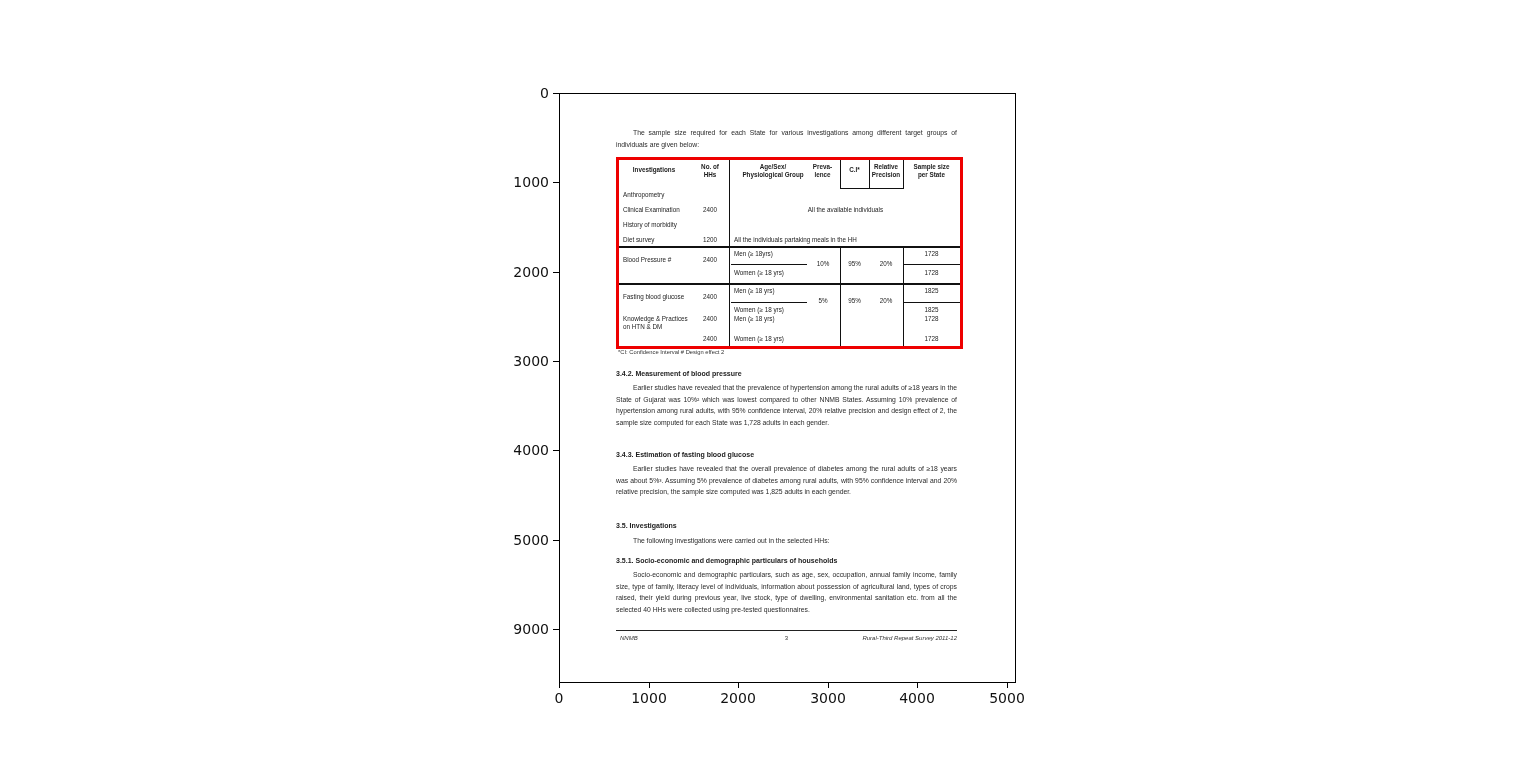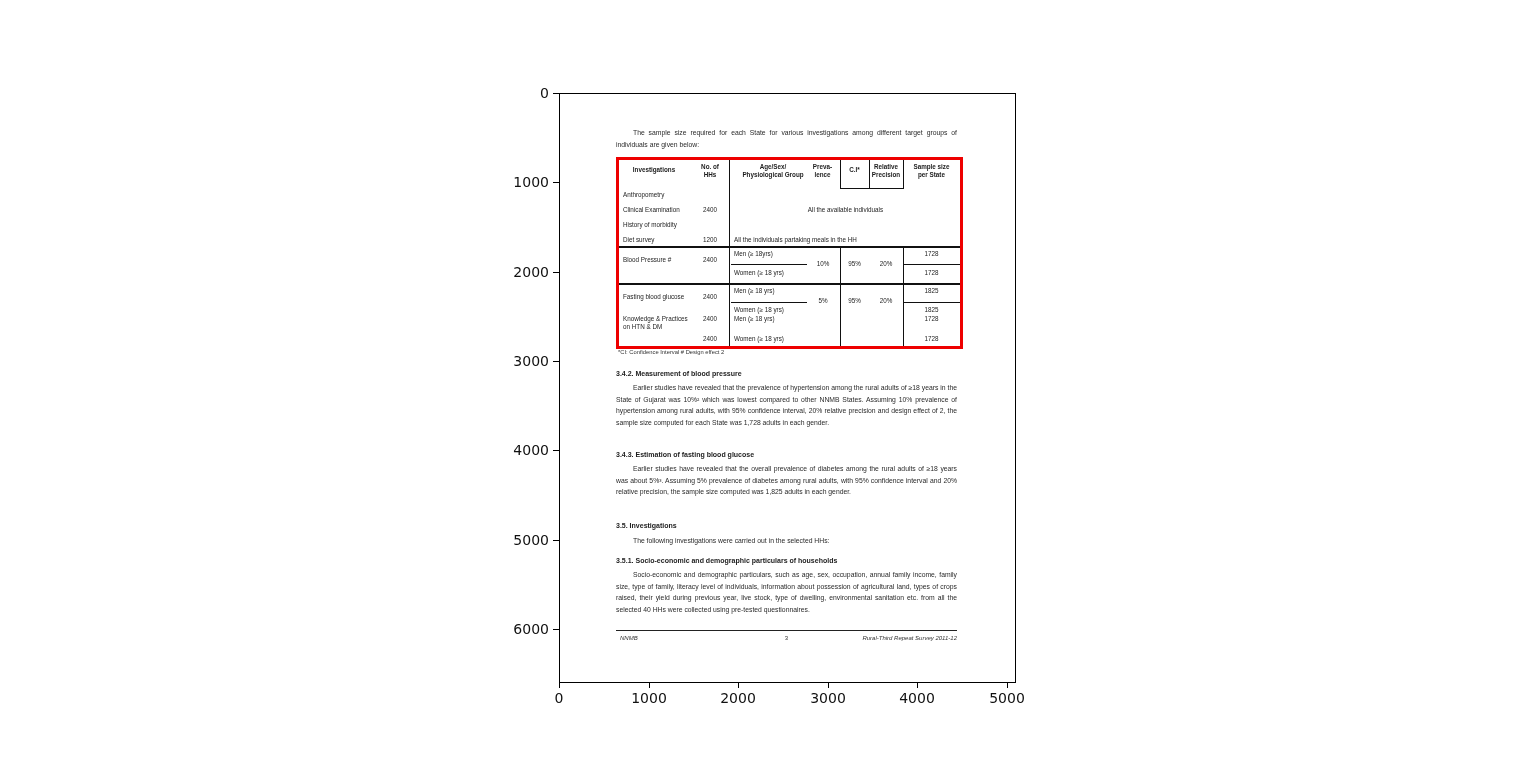--- a/index.html
+++ b/index.html
@@ -143,21 +143,21 @@
   <div class="ymark" style="left:553px; top:361px;"></div>
   <div class="ymark" style="left:553px; top:450px;"></div>
   <div class="ymark" style="left:553px; top:540px;"></div>
   <div class="ymark" style="left:553px; top:629px;"></div>
   <div class="tick-label ytl" style="left:489px; top:85px;">0</div>
   <div class="tick-label ytl" style="left:489px; top:174px;">1000</div>
   <div class="tick-label ytl" style="left:489px; top:264px;">2000</div>
   <div class="tick-label ytl" style="left:489px; top:353px;">3000</div>
   <div class="tick-label ytl" style="left:489px; top:442px;">4000</div>
   <div class="tick-label ytl" style="left:489px; top:532px;">5000</div>
-  <div class="tick-label ytl" style="left:489px; top:621px;">6000</div>
+  <div class="tick-label ytl" style="left:489px; top:621px;">9000</div>
 
   <div class="xmark" style="left:559px; top:683px;"></div>
   <div class="xmark" style="left:649px; top:683px;"></div>
   <div class="xmark" style="left:738px; top:683px;"></div>
   <div class="xmark" style="left:828px; top:683px;"></div>
   <div class="xmark" style="left:917px; top:683px;"></div>
   <div class="xmark" style="left:1007px; top:683px;"></div>
   <div class="tick-label xtl" style="left:529px; top:690px;">0</div>
   <div class="tick-label xtl" style="left:619px; top:690px;">1000</div>
   <div class="tick-label xtl" style="left:708px; top:690px;">2000</div>

